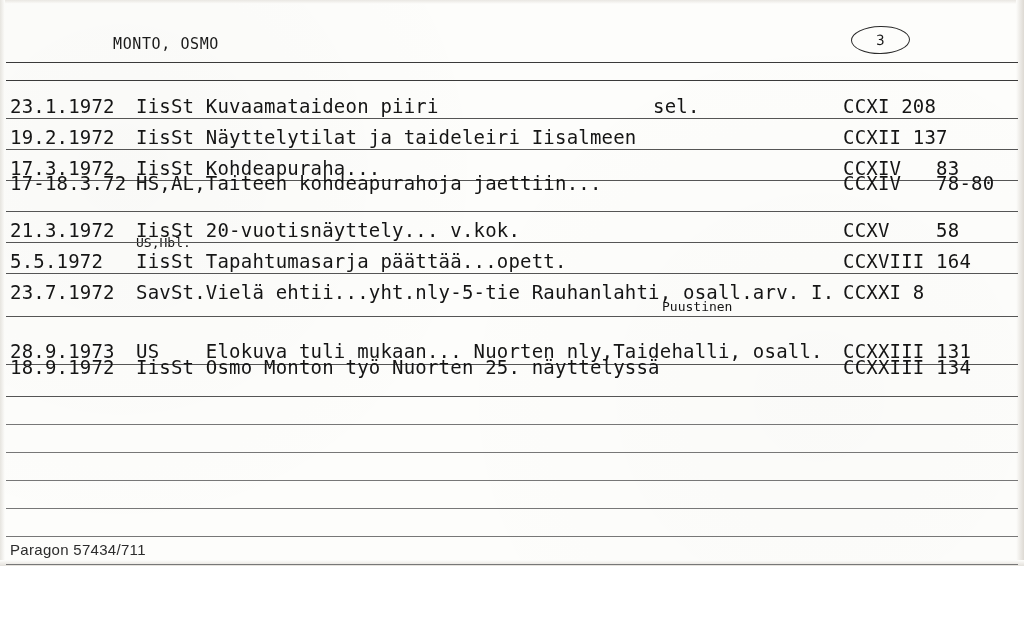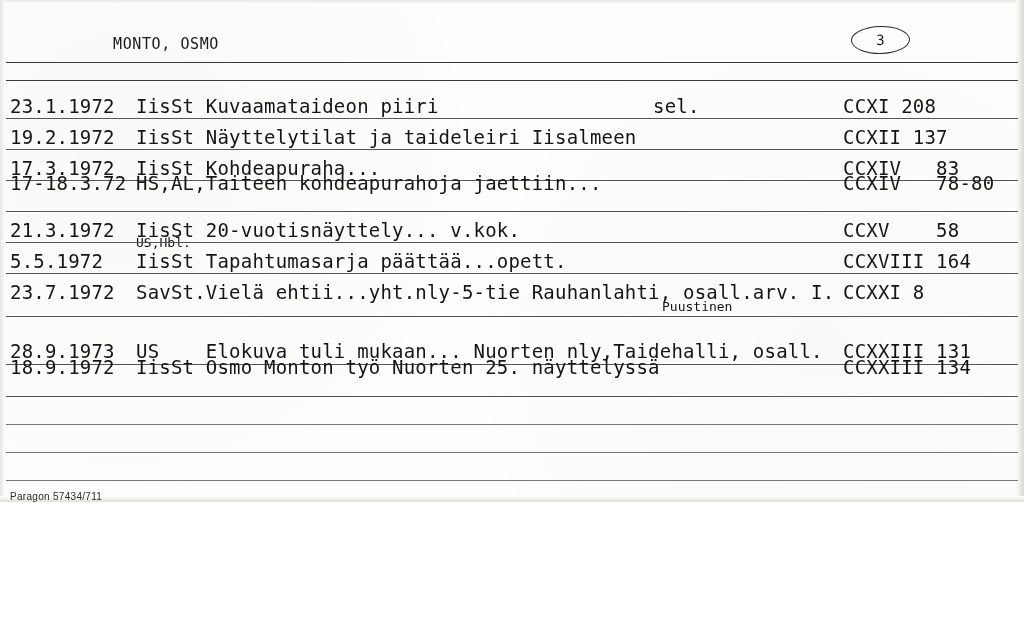--- a/index.html
+++ b/index.html
@@ -6,21 +6,21 @@
     margin: 0;
     padding: 0;
     background: #ffffff;
   }
   body {
     font-family: "DejaVu Sans Mono", monospace;
   }
   .card {
     position: relative;
     width: 1024px;
-    height: 502px;
+    height: 566px;
     background: #fdfdfb;
     overflow: hidden;
   }
   
   .paper-tex {
     position: absolute;
     inset: 0;
     background:
       linear-gradient(90deg, rgba(0,0,0,0.012) 0px, rgba(0,0,0,0) 2px),
       radial-gradient(circle at 12% 30%, rgba(0,0,0,0.015), rgba(0,0,0,0) 40%),
@@ -111,23 +111,23 @@
   .sub-line {
     position: absolute;
     font-size: 13px;
     color: #151515;
     white-space: pre;
   }
 
   .footer-mark {
     position: absolute;
     left: 10px;
-    bottom: 0;
+    bottom: 8px;
     font-family: "Liberation Sans", sans-serif;
-    font-size: 10px;
+    font-size: 15px;
     color: #2c2c2c;
     letter-spacing: 0.3px;
   }
 </style>
 </head>
 <body>
 
 <div class="card">
   <div class="paper-tex"></div>
   <div class="edge-top"></div>

